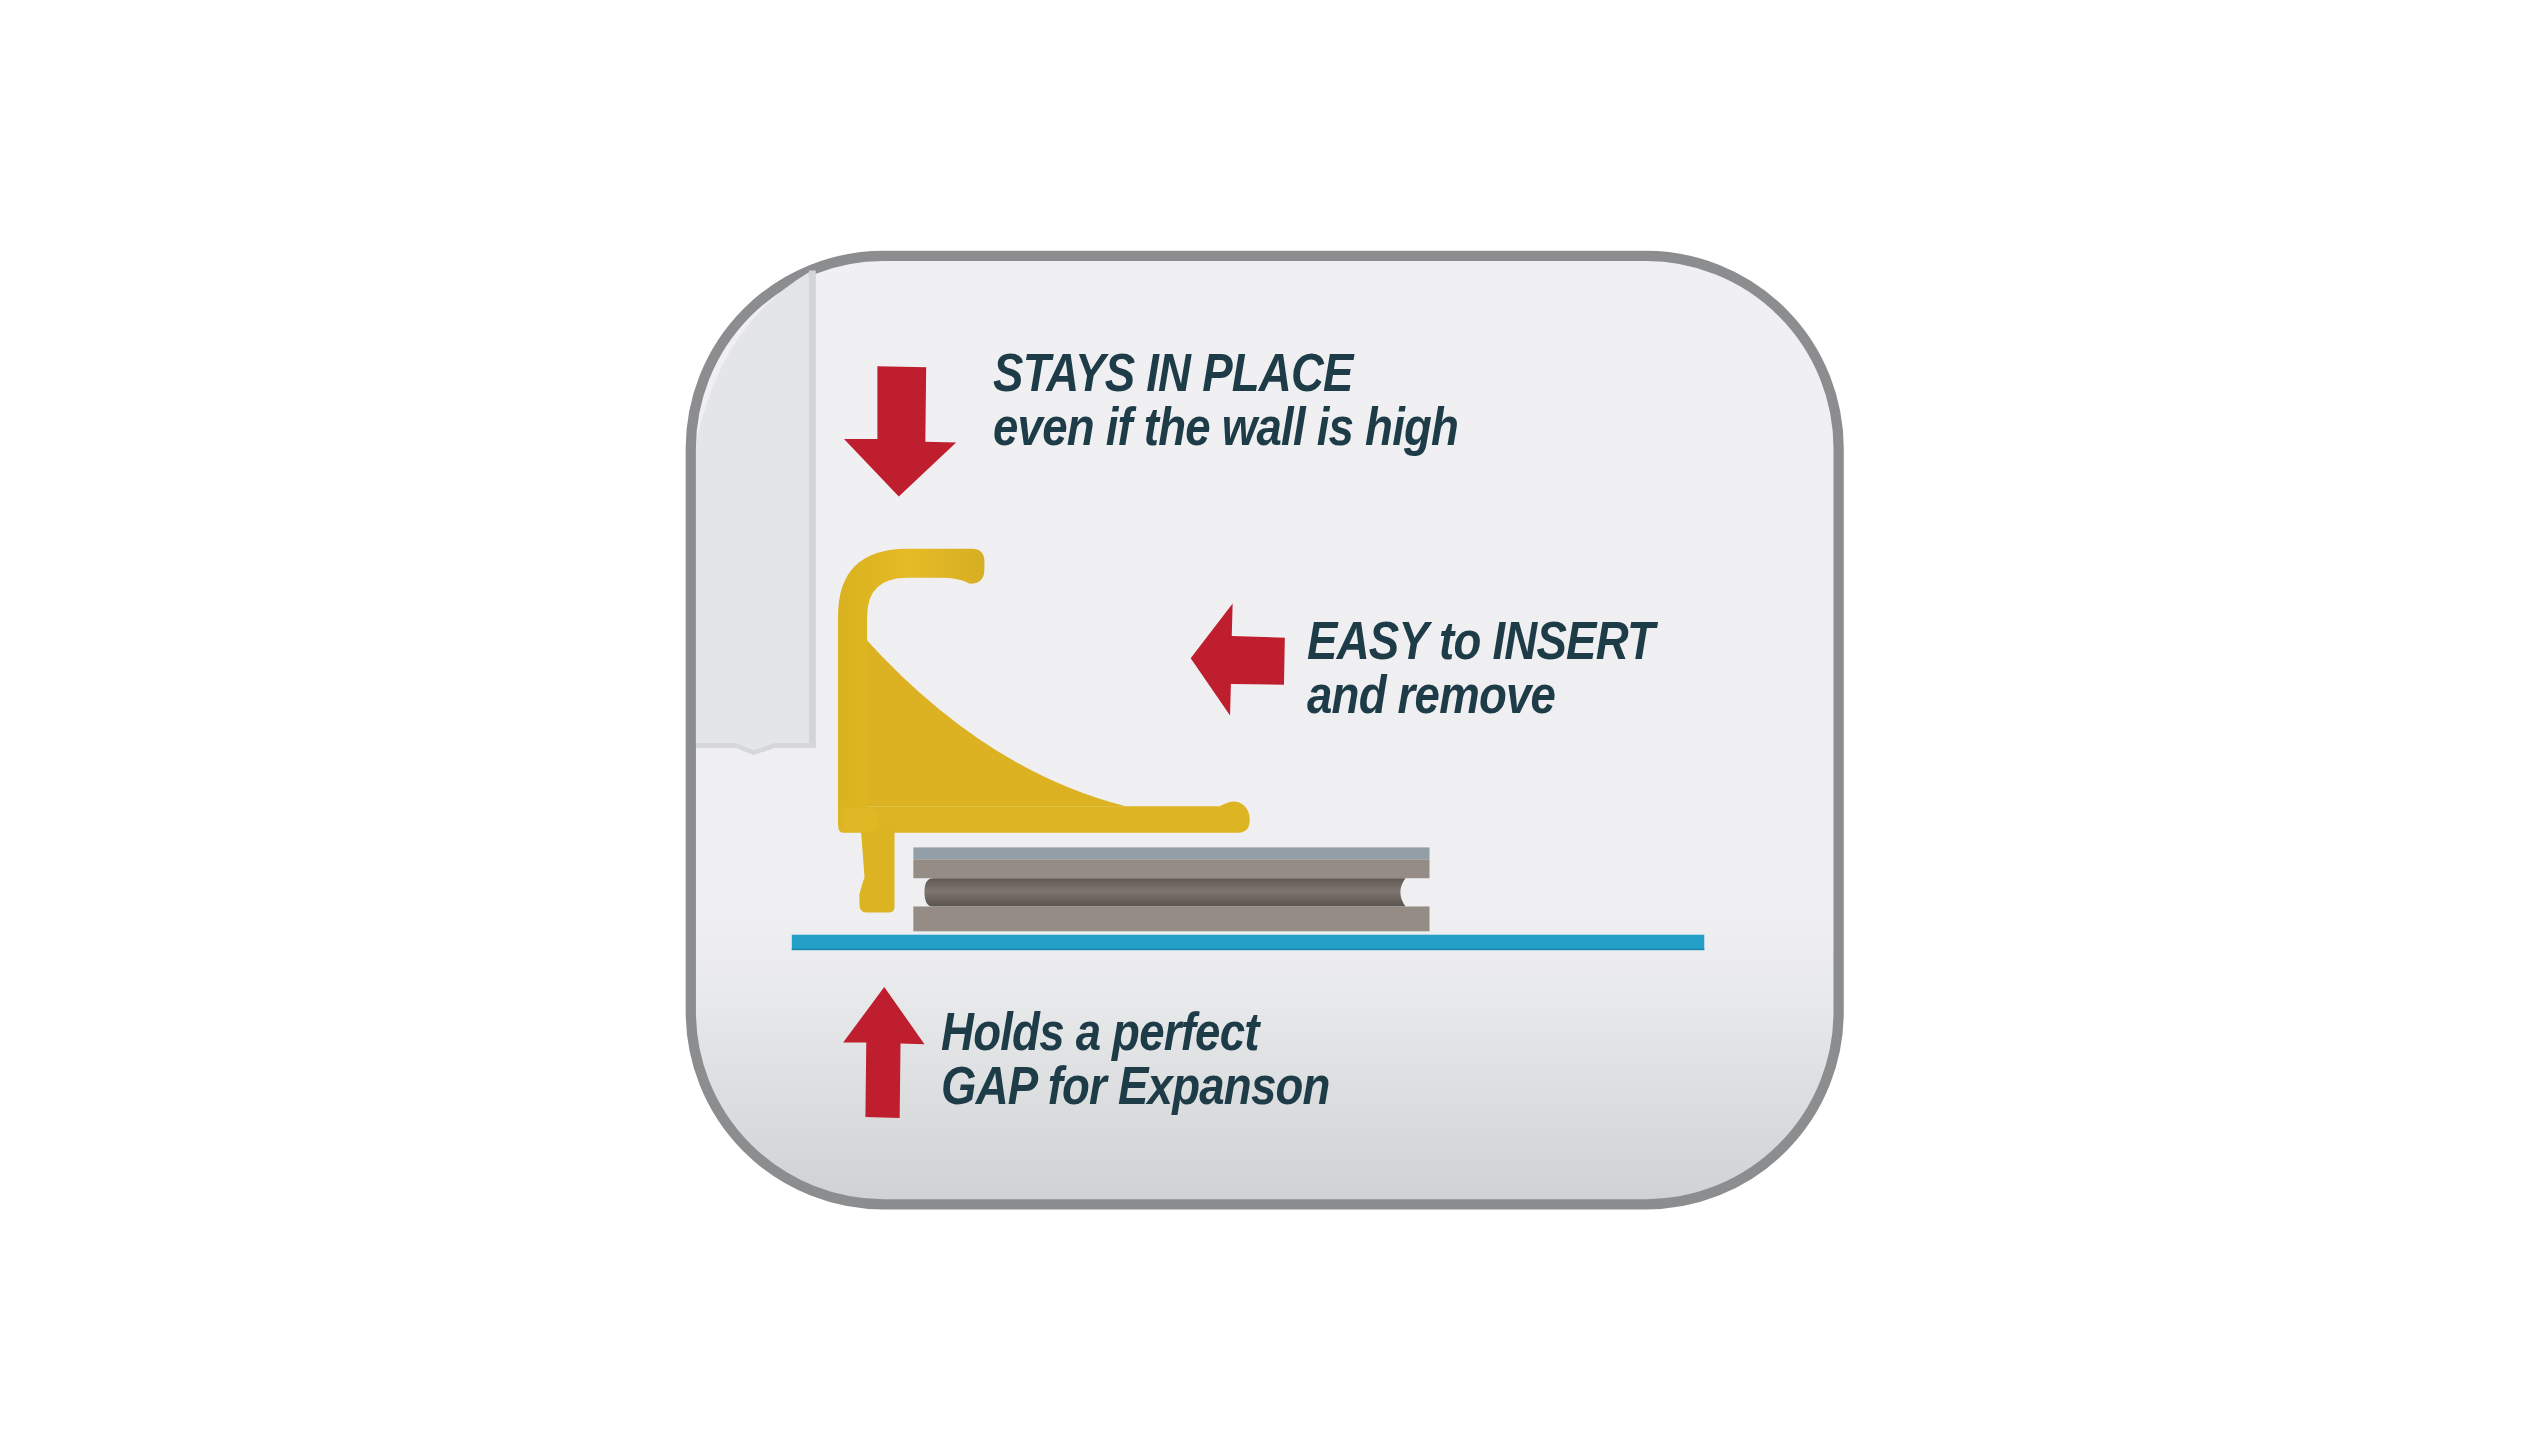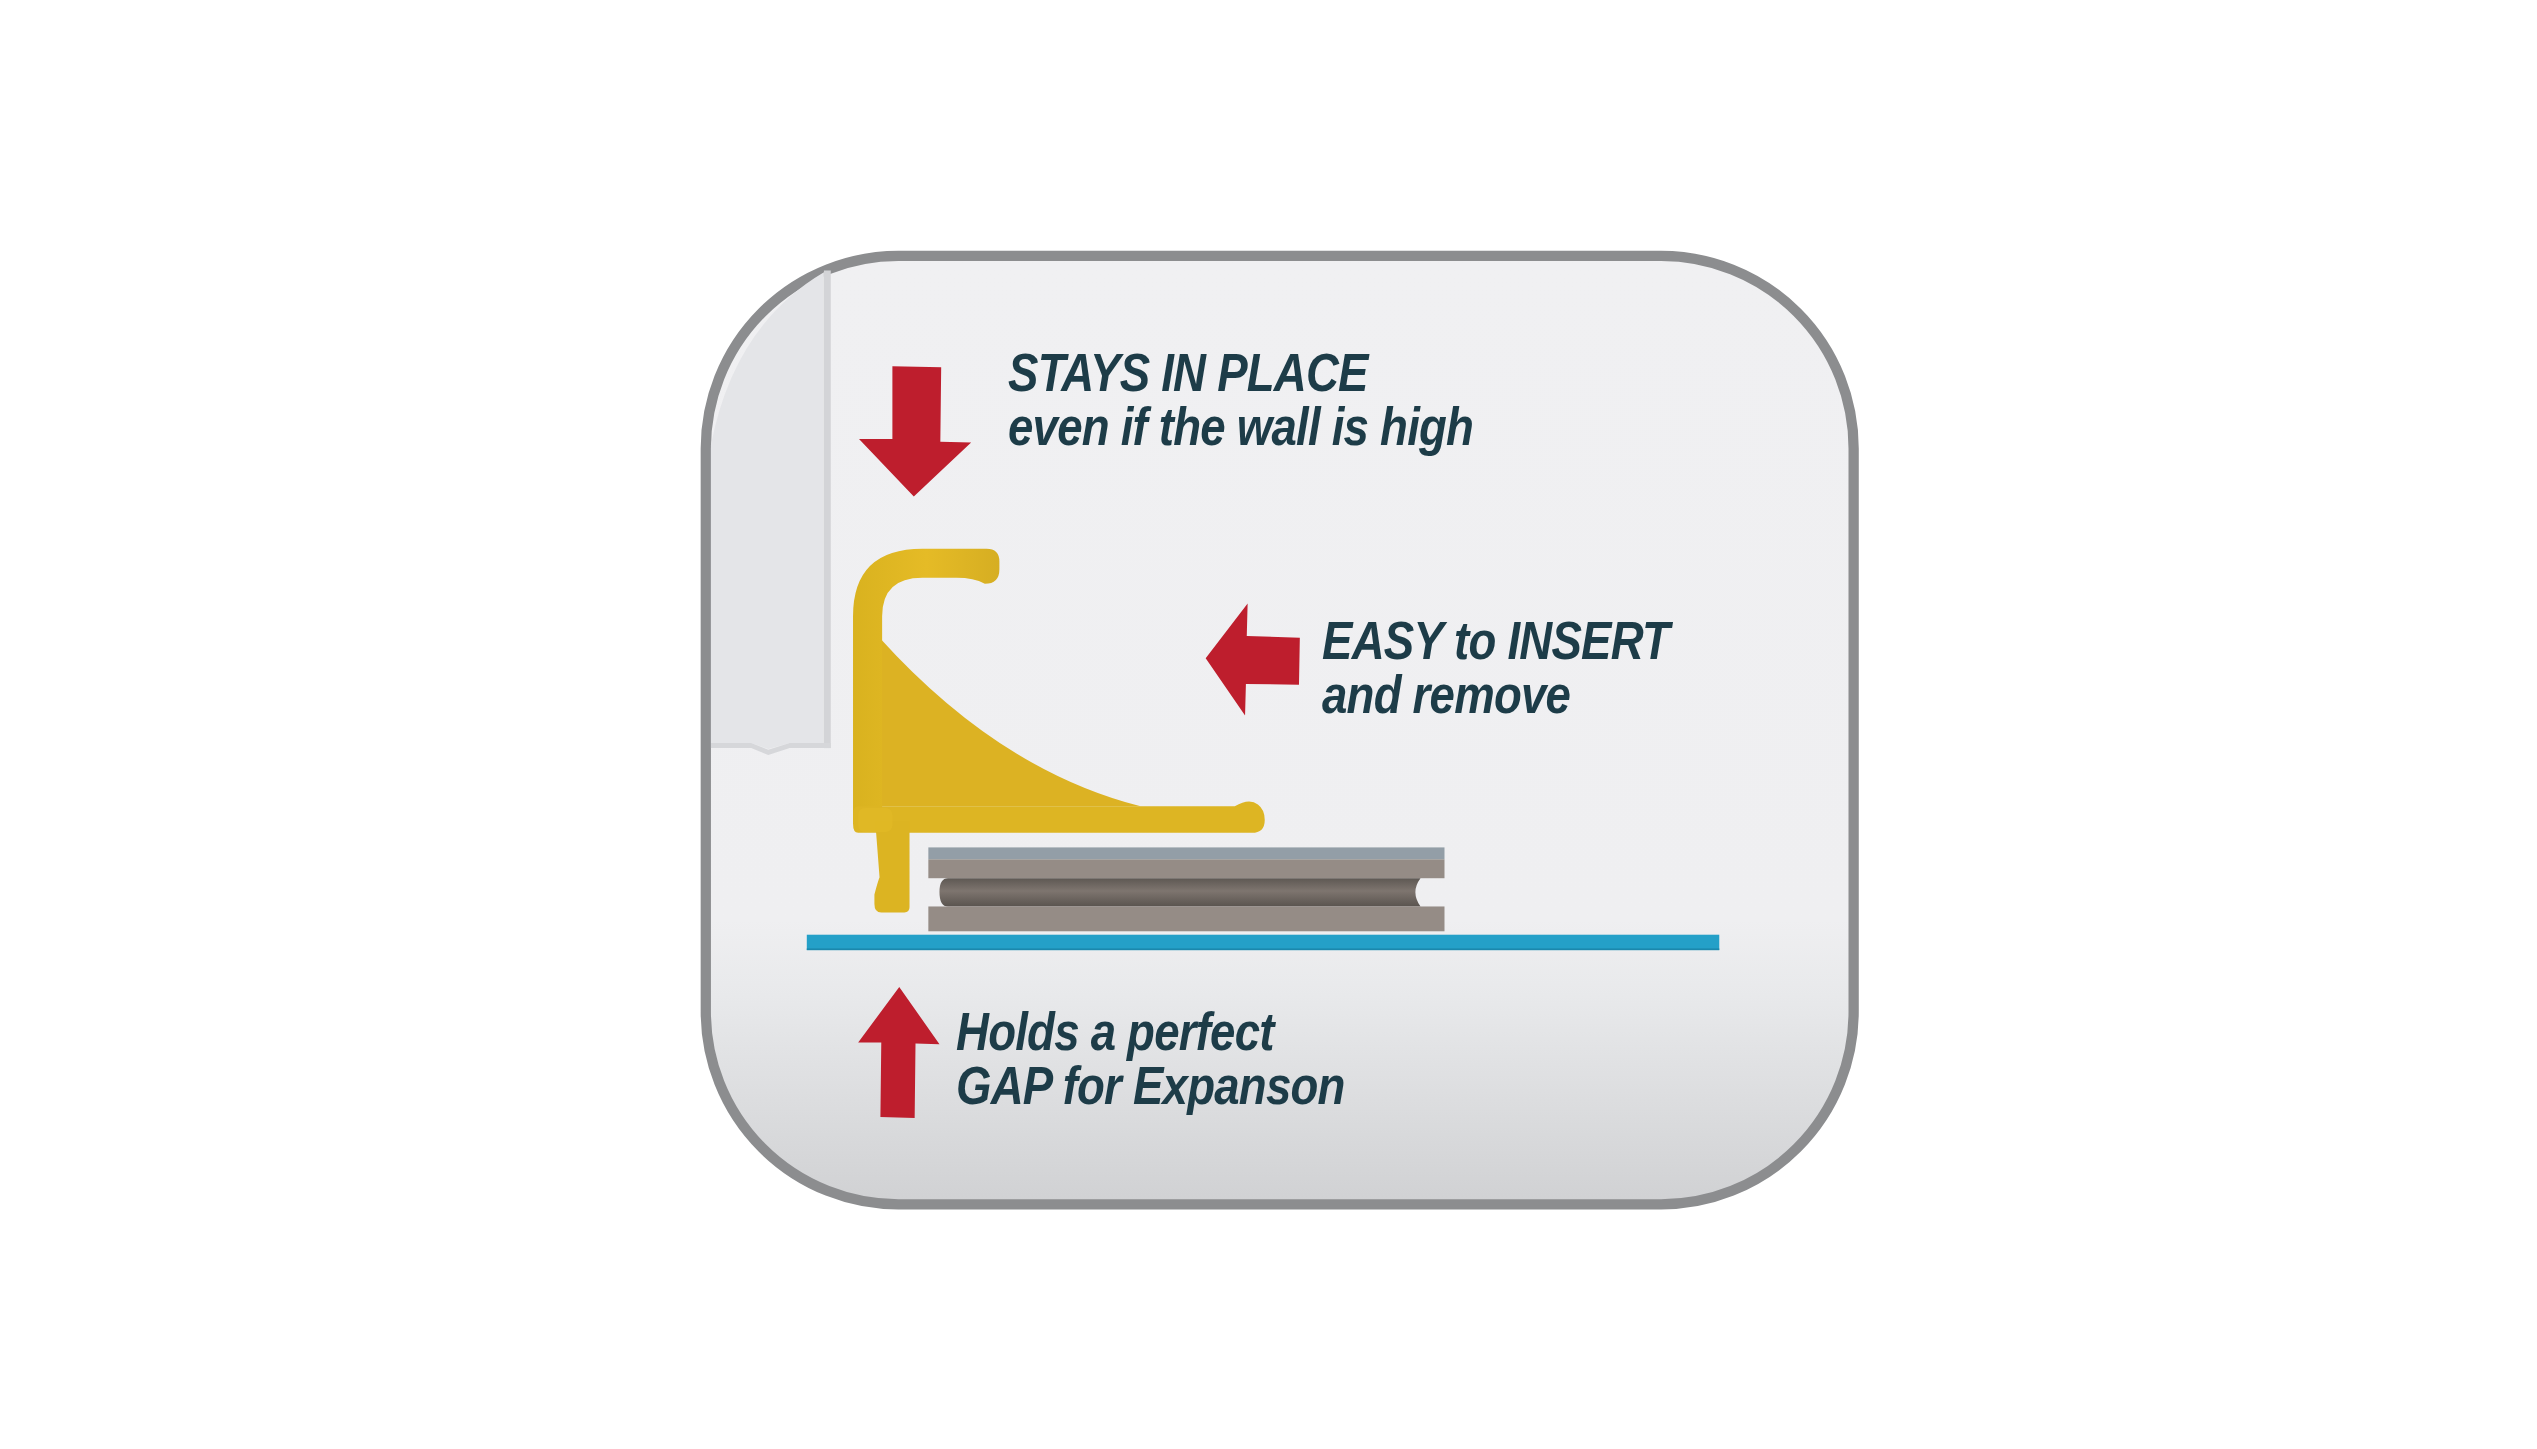--- a/index.html
+++ b/index.html
@@ -1,17 +1,17 @@
 <!DOCTYPE html>
 <html style="font-size:13.7px"><head>
   <meta charset="utf-8">
   <style>
     html, body { margin: 0; padding: 0; background: #ffffff; }
     body { width: 2538px; height: 1450px; position: relative; overflow: hidden; }
-    .canvas { position: absolute; left: 15px; top: 0; width: 2042px; height: 1450px; }
+    .canvas { position: absolute; left: 0; top: 0; width: 2042px; height: 1450px; }
     .label {
       position: absolute;
       font-family: "Liberation Sans", sans-serif;
       font-weight: bold;
       font-style: italic;
       color: #1d3c48;
       white-space: nowrap;
       transform-origin: left top;
       letter-spacing: -0.9px;
     }

